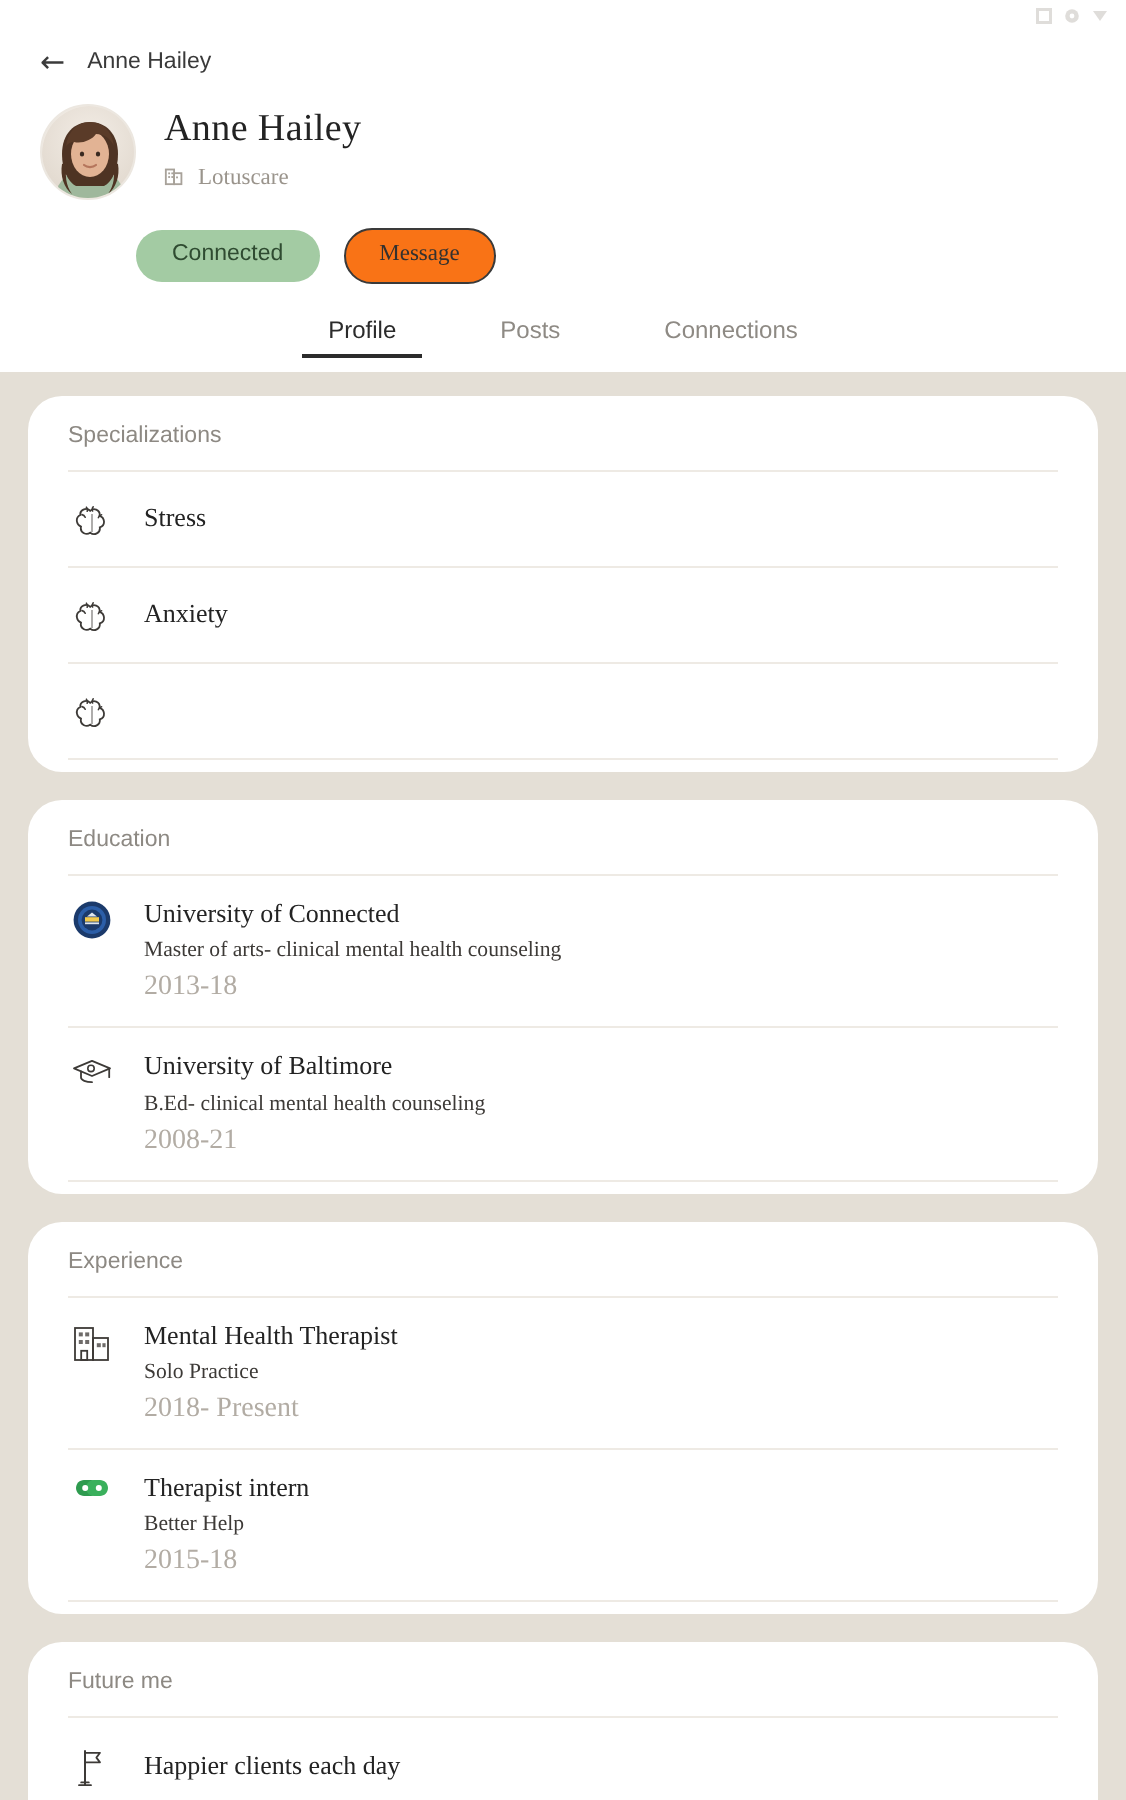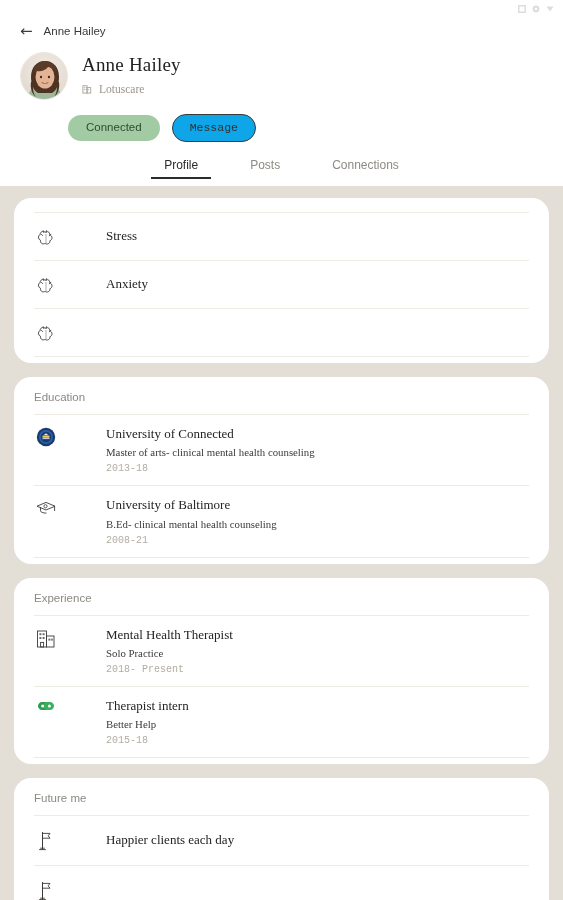--- a/index.html
+++ b/index.html
@@ -76,27 +76,27 @@
     color: #2f4b31;
     border: none;
     border-radius: 20px;
     padding: 7px 18px;
     font-size: 11.5px;
     font-family: "Liberation Sans", sans-serif;
     cursor: pointer;
     line-height: 1;
   }
   .btn-message {
-    background: #0ea5e9;
+    background: #f97316;
     color: #33312f;
     border: 1px solid #3a3a3a;
     border-radius: 20px;
     padding: 7px 17px;
     font-size: 11.5px;
-    font-family: Liberation Mono, monospace;
+    font-family: Liberation Serif, serif;
     cursor: pointer;
     line-height: 1;
   }
 
   .tabs {
     display: flex; align-items: flex-start; justify-content: center;
     gap: 52px;
     margin-top: 16px;
     height: 30px;
   }
@@ -135,32 +135,32 @@
     font-family: "Liberation Sans", sans-serif;
   }
   .row {
     display: flex; align-items: flex-start; gap: 14px;
     border-top: 1px solid #eeeae4;
     padding: 11px 0 11px 0;
     min-height: 40px;
   }
   .row:last-child { border-bottom: 1px solid #eeeae4; }
   .ricon { flex: 0 0 24px; width: 24px; display: flex; justify-content: center; padding-top: 1px; }
-  .rtext { flex: 1; margin-left: 34px; }
+  .rtext { flex: 1; }
   .rtitle {
     font-family: "Liberation Serif", serif;
     font-size: 13px; color: #232323; line-height: 1.25;
   }
   .rsub {
     font-family: "Liberation Serif", serif;
     font-size: 10.8px; color: #3d3a37; margin-top: 4px;
   }
   .rdate {
-    font-family: Liberation Mono, monospace;
-    font-size: 10px; color: #b2aca4; margin-top: 5px;
+    font-family: Liberation Serif, serif;
+    font-size: 14px; color: #b2aca4; margin-top: 5px;
   }
   .row.simple { align-items: center; padding: 13px 0; }
 </style>
 </head>
 <body>
 
 <div class="screen">
 
   <div class="header">
 
@@ -242,20 +242,21 @@
     <div class="tabs">
       <div class="tab active">Profile</div>
       <div class="tab">Posts</div>
       <div class="tab">Connections</div>
     </div>
   </div>
 
   <div class="body">
 
     <div class="card">
+      <div class="card-title">Specializations</div>
 
       <div class="row simple">
         <span class="ricon">
           <svg width="18" height="20" viewBox="0 0 18 20">
             <path d="M3.2 7.5c-1.3.6-2 2-1.7 3.4.2 1.1 1 2 2 2.4-.3 1.3.3 2.7 1.5 3.3 1 .5 2.2.4 3.1-.3.9.8 2.2 1 3.3.4 1.1-.6 1.7-1.8 1.5-3 1.3-.4 2.2-1.6 2.1-3-.1-1.3-1-2.4-2.2-2.8.2-1.3-.5-2.6-1.7-3.1-1-.4-2.2-.2-3 .6-.8-.9-2.1-1.2-3.2-.7-1.2.5-1.9 1.7-1.7 2.8z" fill="none" stroke="#3d3a37" stroke-width="0.9"></path>
             <path d="M6.2 3.6c.5.5.7 1.3.4 2M9.6 3.4c-.5.6-.6 1.4-.3 2.1M4 7.3c.7.1 1.3.6 1.6 1.3M13.8 7.4c-.7.1-1.4.7-1.6 1.4" stroke="#3d3a37" stroke-width="0.8" fill="none" stroke-linecap="round"></path>
             <path d="M9 7v9" stroke="#3d3a37" stroke-width="0.7" fill="none" opacity=".6"></path>
           </svg>
         </span>
         <div class="rtext">

